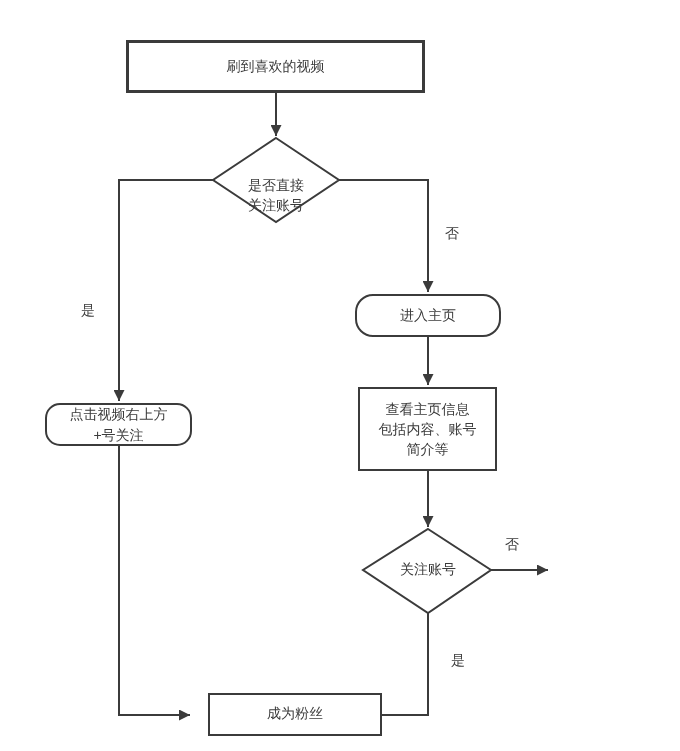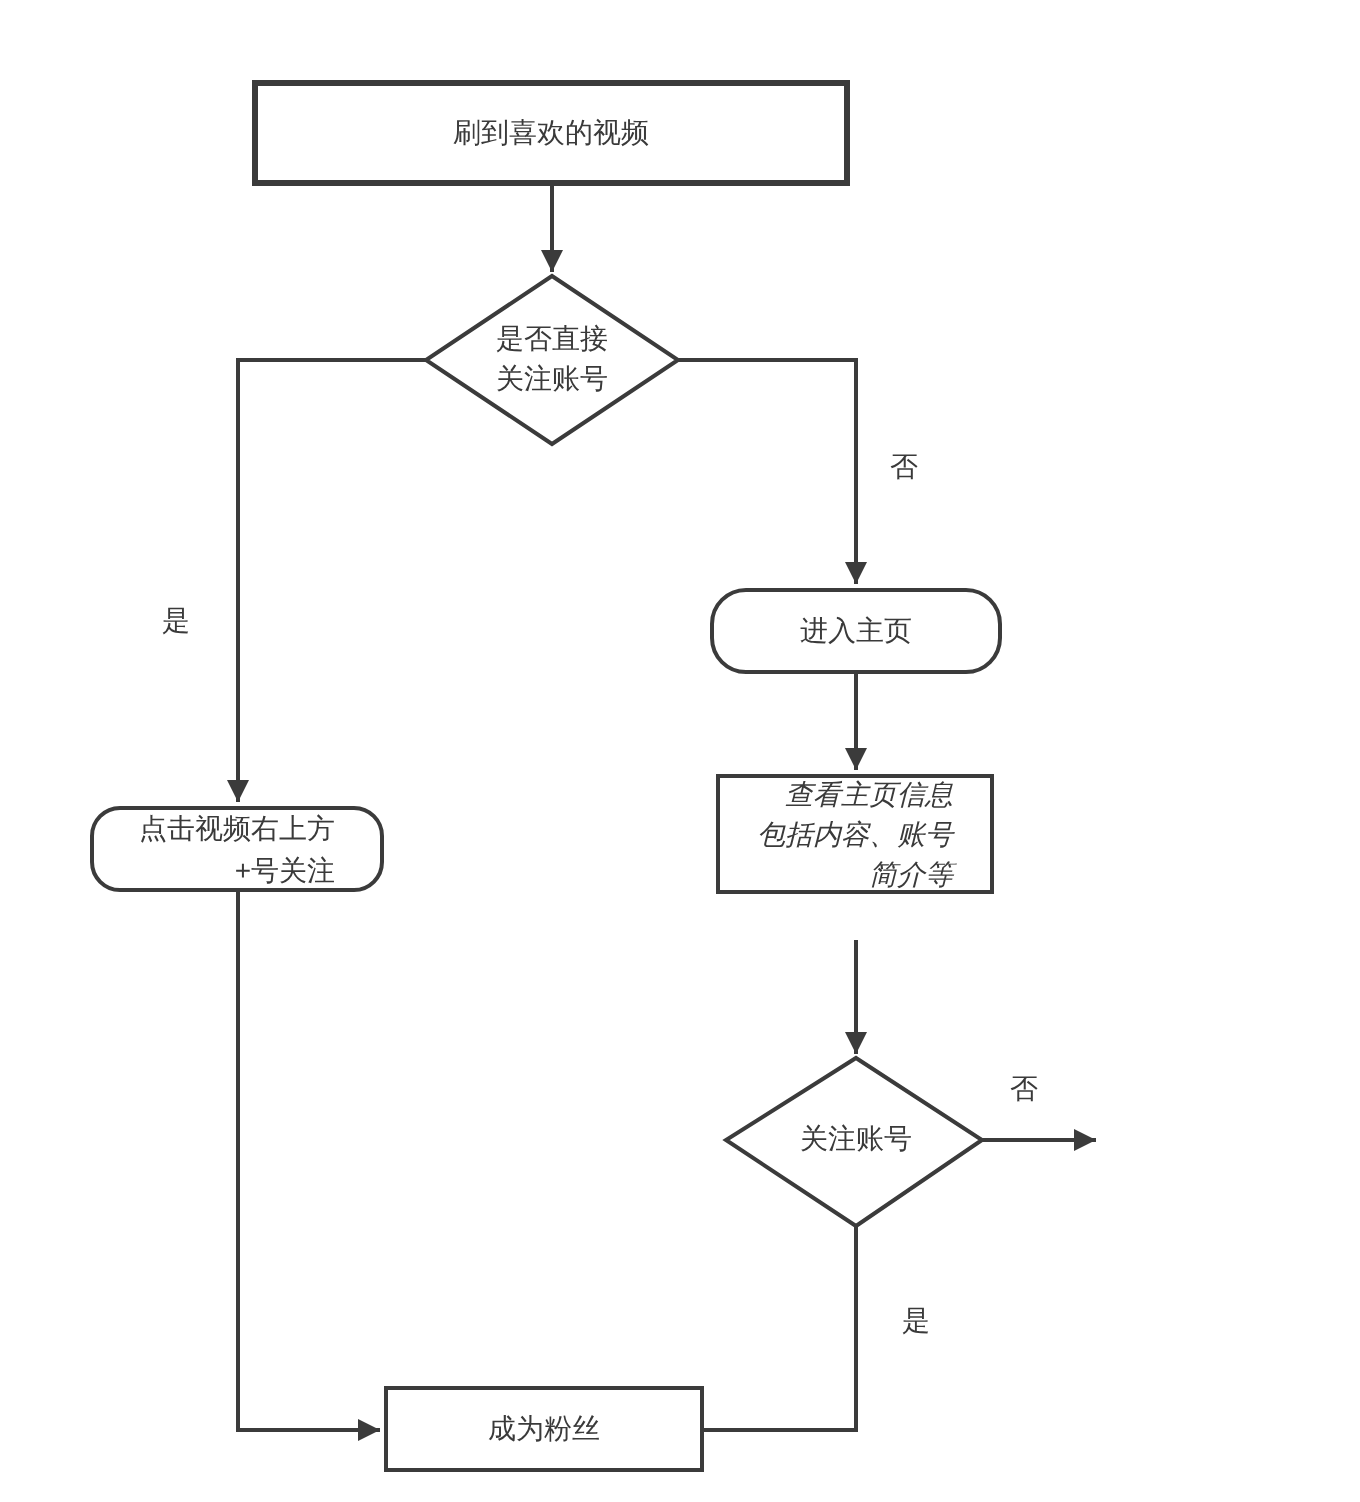--- a/index.html
+++ b/index.html
@@ -23,21 +23,21 @@
     height: 751px;
   }
   .node {
     position: absolute;
     box-sizing: border-box;
     border: 2px solid #3b3b3b;
     background: #ffffff;
     display: flex;
     align-items: center;
     justify-content: center;
-    text-align: right;
+    text-align: center;
     font-size: 14px;
     line-height: 1.45;
     color: #3a3a3a;
     white-space: pre-line;
   }
   .node.start { border-width: 3px; }
   .diamond-label {
     position: absolute;
     display: flex;
     align-items: center;
@@ -84,37 +84,37 @@
   </svg>
 
   <div class="node start" style="left:126px; top:40px; width:299px; height:53px;">
     <span>刷到喜欢的视频</span>
   </div>
 
   <div class="node" style="left:355px; top:294px; width:146px; height:43px;border-radius:18px;">
     <span>进入主页</span>
   </div>
 
-  <div class="node" style="left:358px; top:387px; width:139px; height:60px;font-style:italic;">
+  <div class="node" style="left:358px; top:387px; width:139px; height:84px;">
     <span>查看主页信息
 包括内容、账号
 简介等</span>
   </div>
 
 
   <div class="node" style="left:45px; top:403px; width:147px; height:43px;border-radius:15px;">
     <span>点击视频右上方
 +号关注</span>
   </div>
 
-  <div class="node" style="left:192px; top:693px; width:160px; height:43px;">
+  <div class="node" style="left:208px; top:693px; width:174px; height:43px;font-family:Liberation Mono, monospace;">
     <span>成为粉丝</span>
   </div>
 
-  <div class="diamond-label" style="left:206px; top:150px; width:140px; height:60px;">
+  <div class="diamond-label" style="left:206px; top:166px; width:140px; height:60px;">
     <span>是否直接
 关注账号</span>
   </div>
 
   <div class="diamond-label" style="left:368px; top:555px; width:120px; height:30px;">
     <span>关注账号</span>
   </div>
 
   <span class="edge-label" style="left:452px; top:234px;">否</span>
   <span class="edge-label" style="left:88px; top:311px;">是</span>

